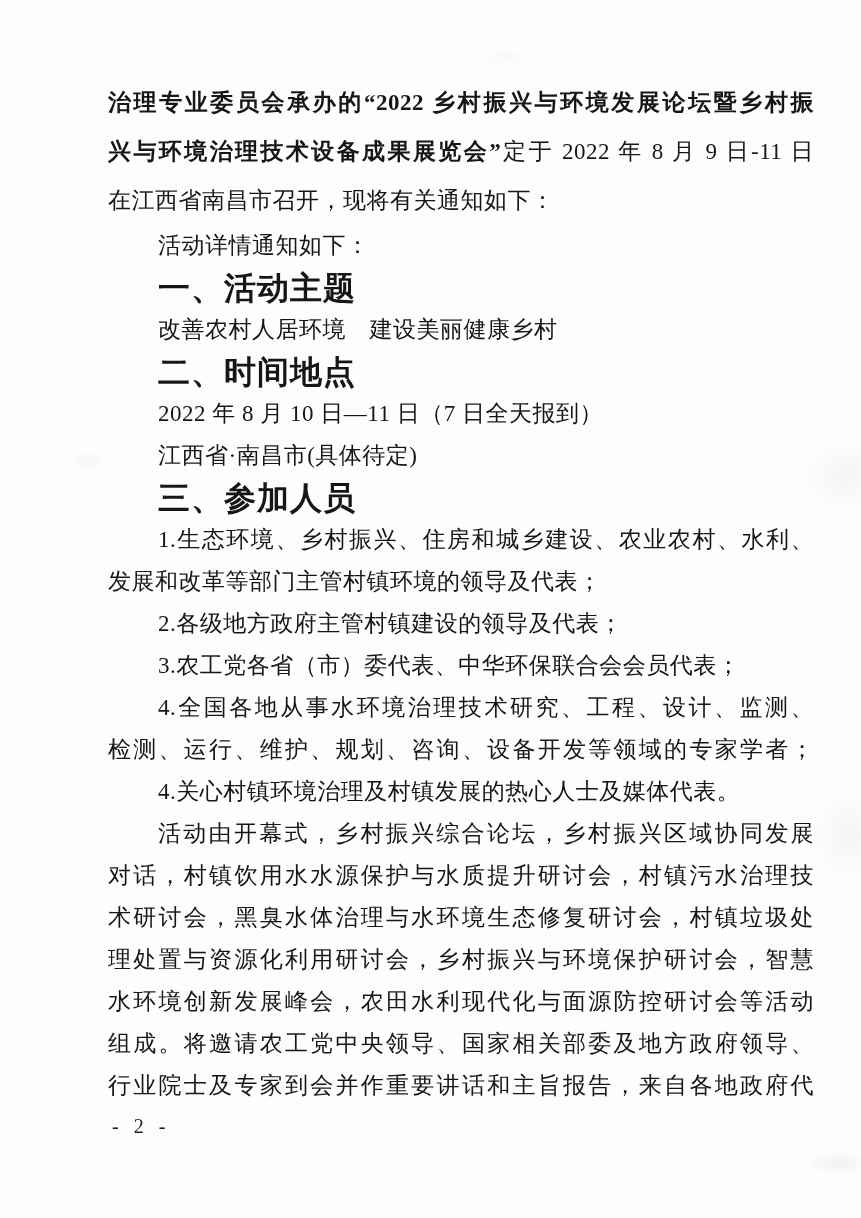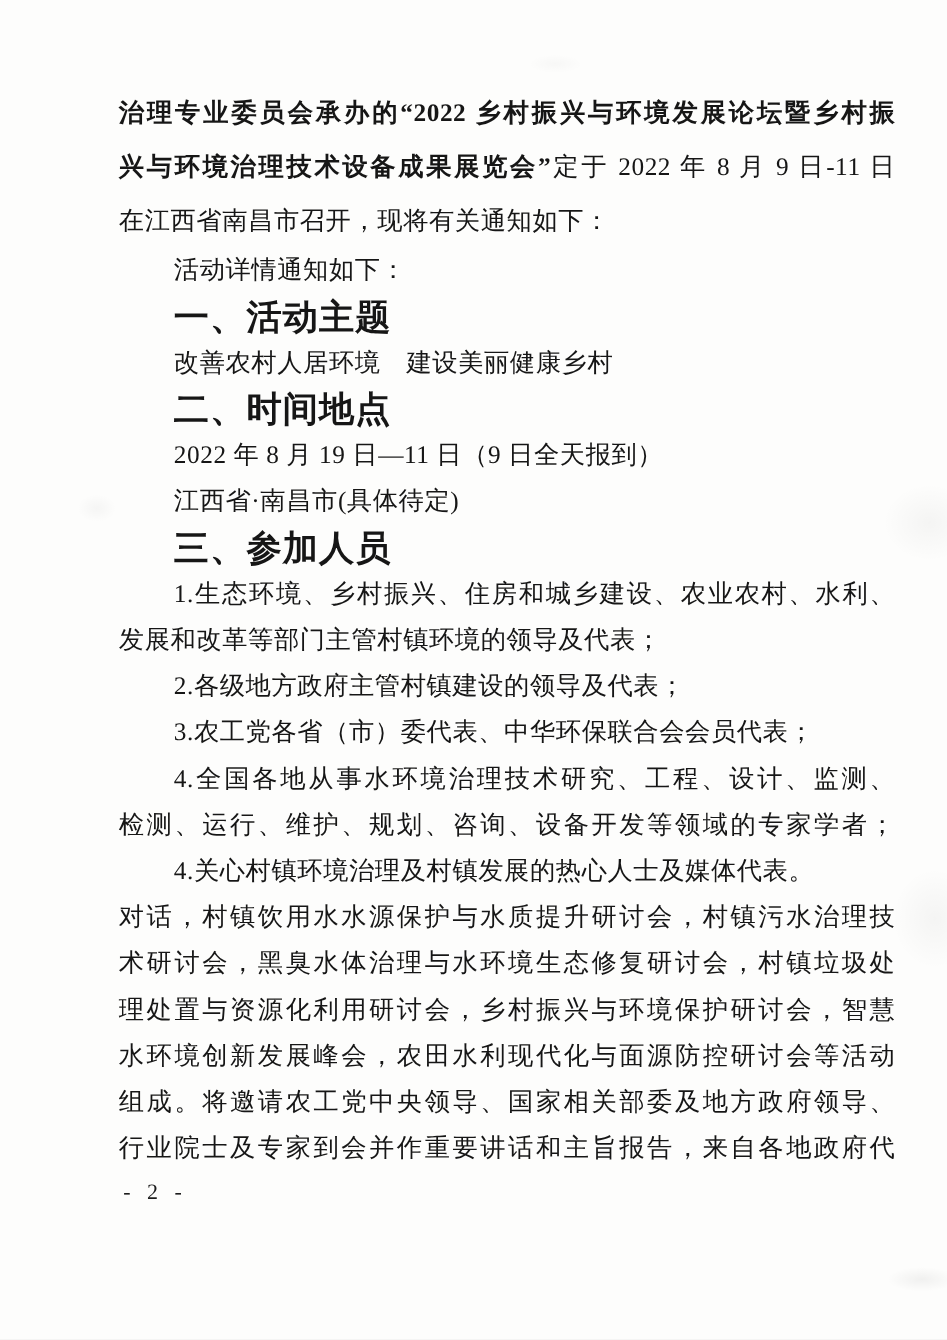--- a/index.html
+++ b/index.html
@@ -76,32 +76,33 @@
     <div class="line intro stretch semibold">治理专业委员会承办的“2022 乡村振兴与环境发展论坛暨乡村振</div>
     <div class="line intro stretch"><span class="semibold">兴与环境治理技术设备成果展览会”</span><span>定于 2022 年 8 月 9 日-11 日</span></div>
     <div class="line intro">在江西省南昌市召开，现将有关通知如下：</div>
 
     <div class="line indent">活动详情通知如下：</div>
 
     <div class="line indent heading">一、活动主题</div>
     <div class="line indent">改善农村人居环境　建设美丽健康乡村</div>
 
     <div class="line indent heading">二、时间地点</div>
-    <div class="line indent">2022 年 8 月 19 日—11 日（9 日全天报到）</div>
+    <div class="line indent">2022 年 8 月 10 日—11 日（7 日全天报到）</div>
     <div class="line indent">江西省·南昌市(具体待定)</div>
 
     <div class="line indent heading">三、参加人员</div>
     <div class="line indent stretch">1.生态环境、乡村振兴、住房和城乡建设、农业农村、水利、</div>
     <div class="line">发展和改革等部门主管村镇环境的领导及代表；</div>
     <div class="line indent">2.各级地方政府主管村镇建设的领导及代表；</div>
     <div class="line indent">3.农工党各省（市）委代表、中华环保联合会会员代表；</div>
     <div class="line indent stretch">4.全国各地从事水环境治理技术研究、工程、设计、监测、</div>
     <div class="line stretch">检测、运行、维护、规划、咨询、设备开发等领域的专家学者；</div>
     <div class="line indent">4.关心村镇环境治理及村镇发展的热心人士及媒体代表。</div>
 
+    <div class="line indent stretch">活动由开幕式，乡村振兴综合论坛，乡村振兴区域协同发展</div>
     <div class="line stretch">对话，村镇饮用水水源保护与水质提升研讨会，村镇污水治理技</div>
     <div class="line stretch">术研讨会，黑臭水体治理与水环境生态修复研讨会，村镇垃圾处</div>
     <div class="line stretch">理处置与资源化利用研讨会，乡村振兴与环境保护研讨会，智慧</div>
     <div class="line stretch">水环境创新发展峰会，农田水利现代化与面源防控研讨会等活动</div>
     <div class="line stretch">组成。将邀请农工党中央领导、国家相关部委及地方政府领导、</div>
     <div class="line stretch">行业院士及专家到会并作重要讲话和主旨报告，来自各地政府代</div>
 
     <div class="page-number">- 2 -</div>
   </div>
 </div>

